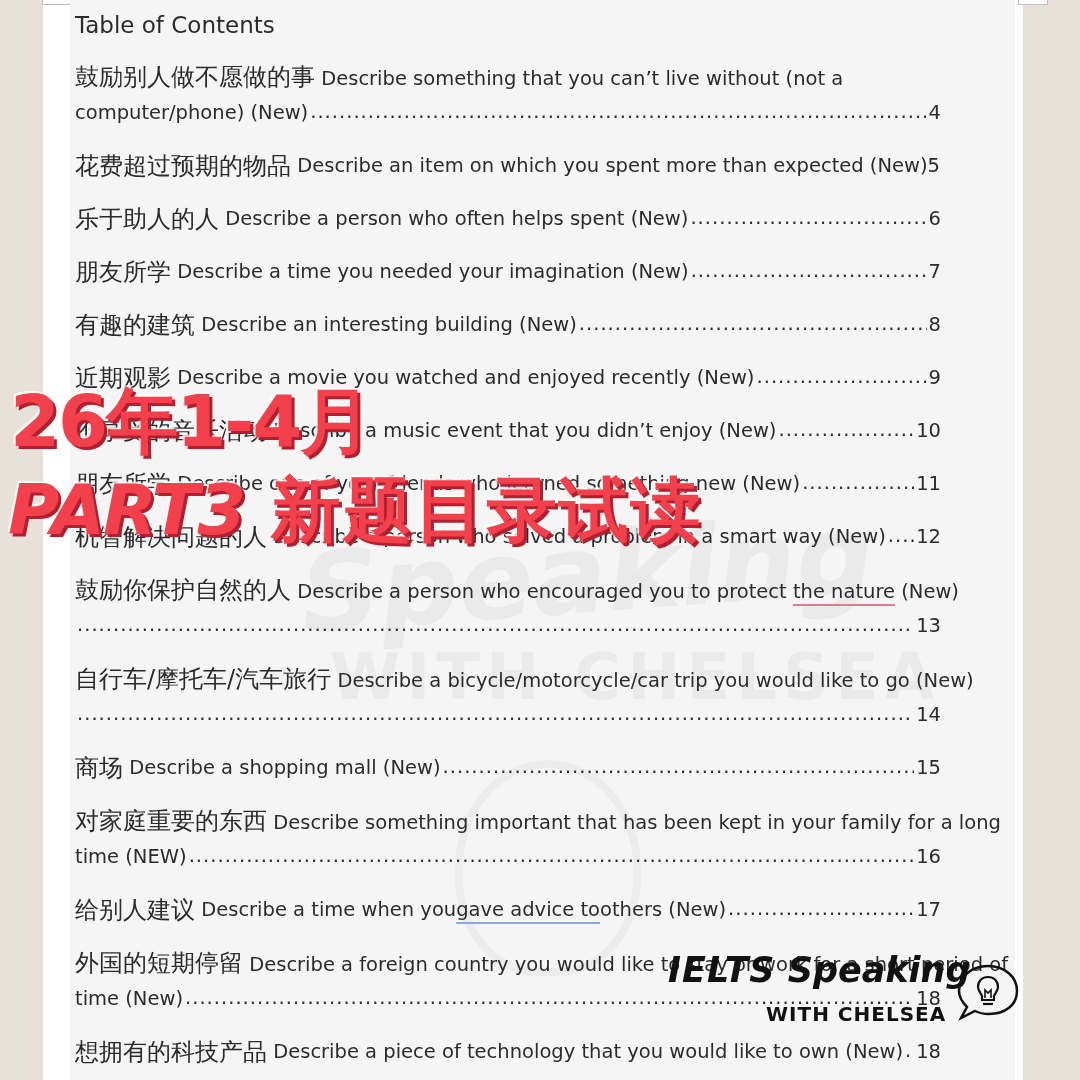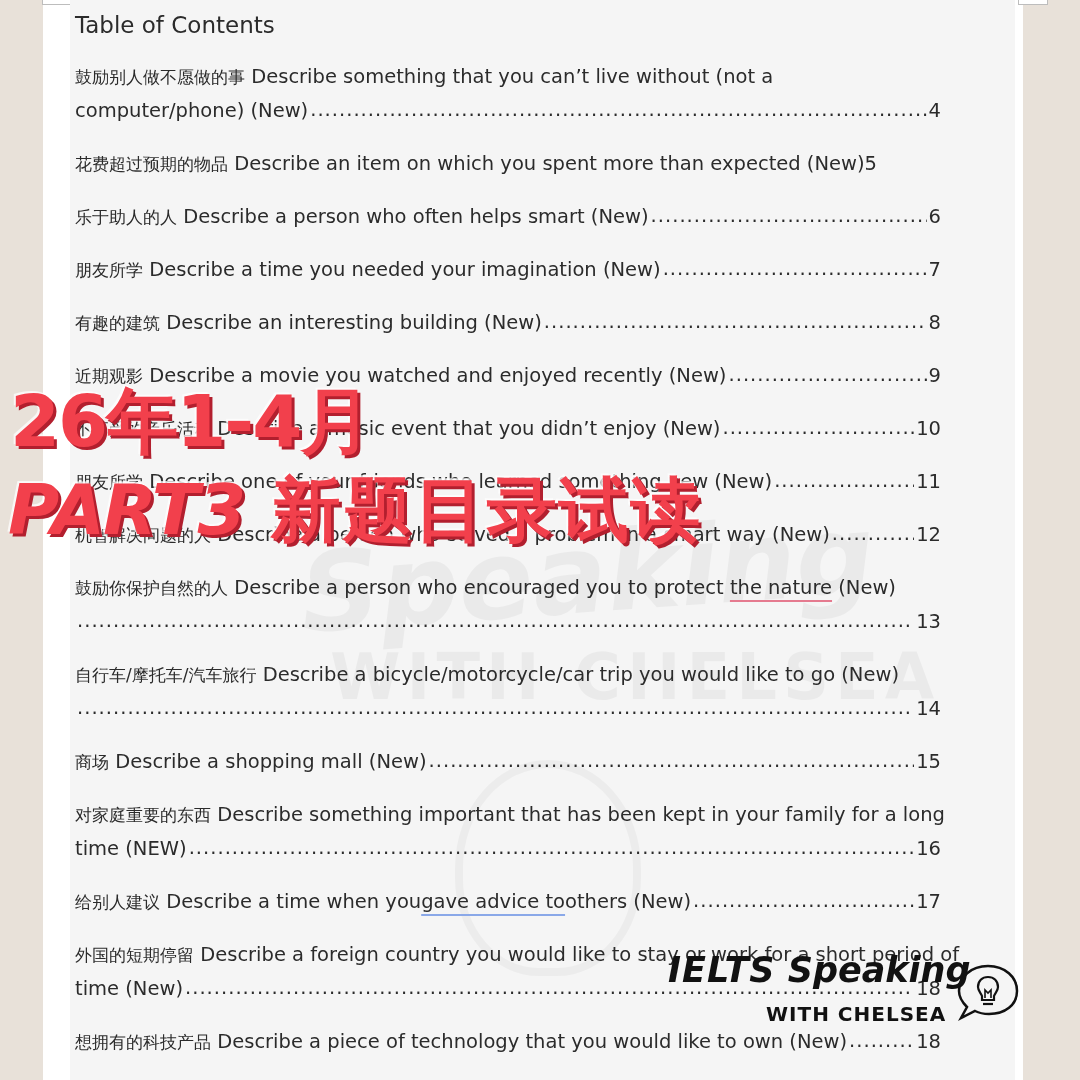--- a/index.html
+++ b/index.html
@@ -25,21 +25,21 @@
     .toc {
       position: absolute; left: 75px; top: 8px; width: 940px;
       color: #2b2b2b;
     }
     .toc-title {
       font-size: 23px; margin: 0 0 18px 0; font-weight: normal;
       line-height: 34px;
     }
     .entry { font-size: 19.5px; line-height: 34px; margin-bottom: 19px; width: 866px; }
     .entry.wide { width: 940px; }
-    .entry .zh { font-size: 17px; }
+    .entry .zh { font-size: 24px; }
     .line { display: flex; white-space: nowrap; }
     .dots {
       flex: 1; overflow: hidden; margin: 0 2px; position: relative; top: -1px;
       letter-spacing: 1px;
     }
     .dots::after {
       content: "..........................................................................................................................................................................................................................................";
     }
     .pg { flex: none; }
     .u-red { text-decoration: underline; text-decoration-color: #e57a8f; text-underline-offset: 6px; text-decoration-thickness: 2px; }
@@ -98,21 +98,21 @@
         <span class="dots"></span>
         <span class="pg">4</span>
       </div>
   </div>
 
   <div class="entry">
     <div class="line"><span class="zh">花费超过预期的物品</span>&nbsp;<span>Describe an item on which you spent more than expected (New)</span><span class="pg">5</span></div>
   </div>
 
   <div class="entry">
-    <div class="line"><span class="zh">乐于助人的人</span>&nbsp;<span>Describe a person who often helps smart  (New)</span><span class="dots"></span><span class="pg">6</span></div>
+    <div class="line"><span class="zh">乐于助人的人</span>&nbsp;<span>Describe a person who often helps spent  (New)</span><span class="dots"></span><span class="pg">6</span></div>
   </div>
 
   <div class="entry">
     <div class="line"><span class="zh">朋友所学</span>&nbsp;<span>Describe a time you needed your imagination (New)</span><span class="dots"></span><span class="pg">7</span></div>
   </div>
 
   <div class="entry">
     <div class="line"><span class="zh">有趣的建筑</span>&nbsp;<span>Describe an interesting building (New) </span><span class="dots"></span><span class="pg">8</span></div>
   </div>
 

